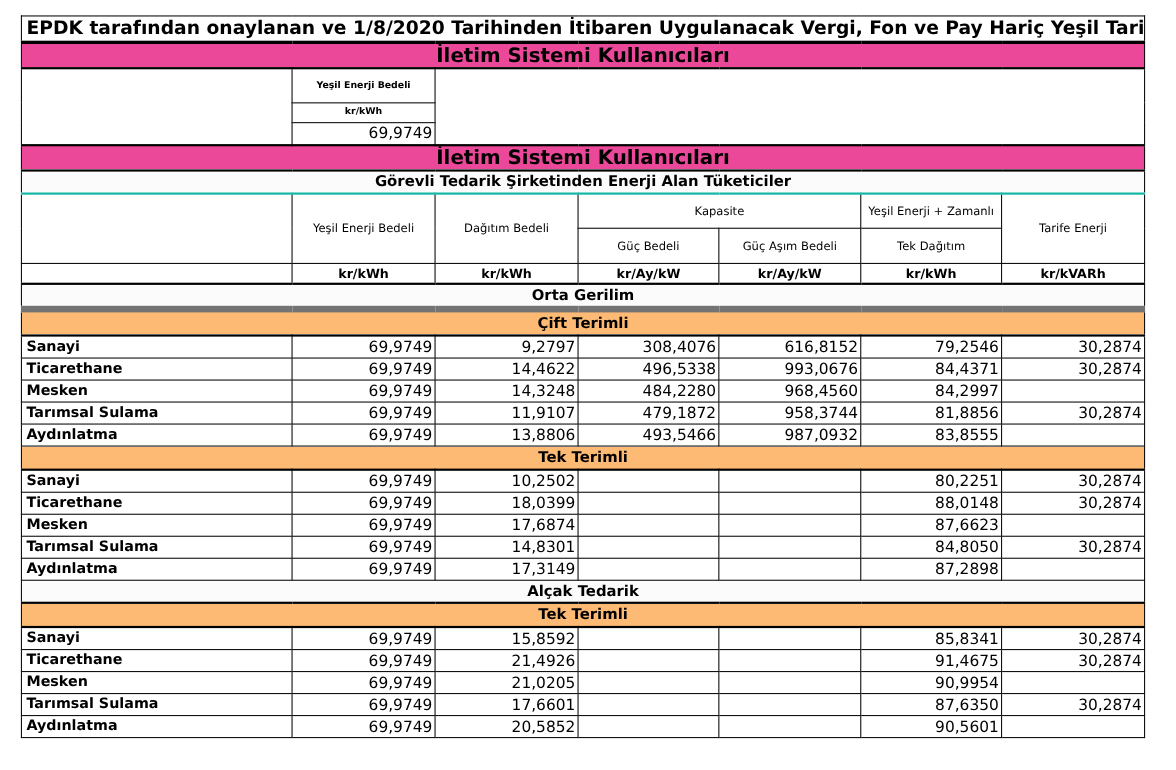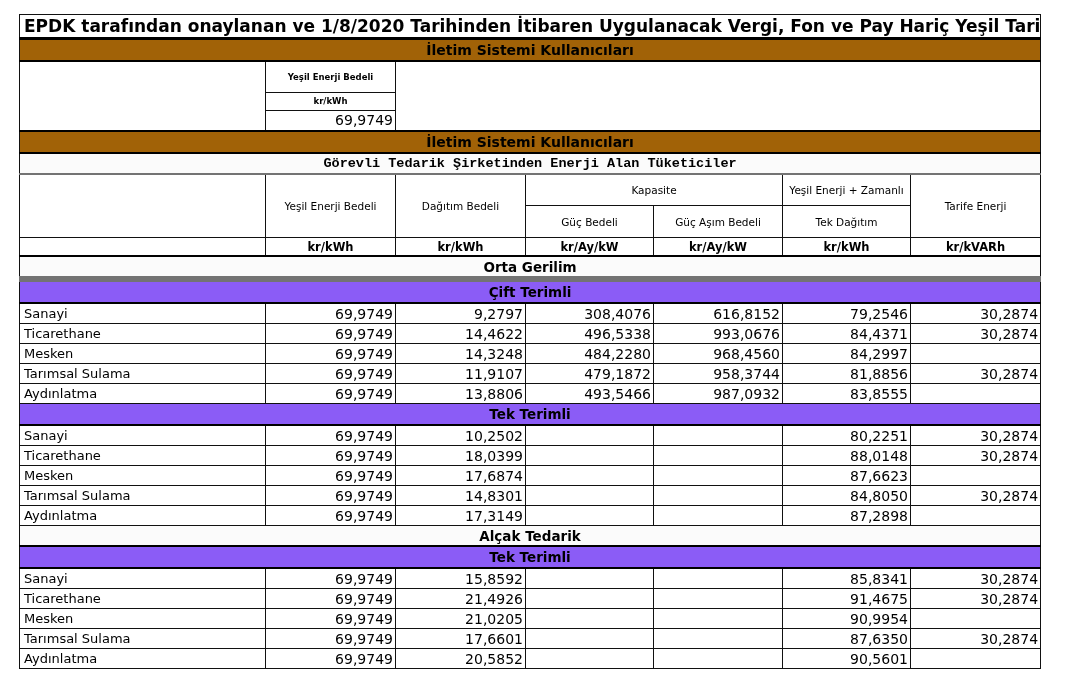--- a/index.html
+++ b/index.html
@@ -2,28 +2,28 @@
 <html><head>
 <meta charset="utf-8">
 <style>
   html, body { margin: 0; padding: 0; background: #ffffff; }
   body { width: 1069px; height: 700px; position: relative; overflow: hidden;
          font-family: "DejaVu Sans", sans-serif; color: #000; }
   table.tariff { position: absolute; left: 19px; top: 14px; width: 1021px;
                  border-collapse: collapse; table-layout: fixed; }
   table.tariff td { border: 1px solid #111; padding: 0 4px; overflow: hidden; white-space: nowrap; }
   .title { font-weight: bold; font-size: 17px; text-align: center; height: 22px; background: #fff; border-bottom: 3px solid #000 !important; }
-  .band-gray { background: #a16207; font-weight: bold; font-size: 14px; text-align: center; height: 20px; border-top: 2px solid #000 !important; border-bottom: 2px solid #000 !important; }
-  .band-light { background: #8b5cf6; font-weight: bold; font-size: 13.5px; text-align: center; height: 20px; border-bottom: 2px solid #000 !important; }
+  .band-gray { background: #ec4899; font-weight: bold; font-size: 18px; text-align: center; height: 20px; border-top: 2px solid #000 !important; border-bottom: 2px solid #000 !important; }
+  .band-light { background: #fdba74; font-weight: bold; font-size: 13.5px; text-align: center; height: 20px; border-bottom: 2px solid #000 !important; }
   .band-white { background: #fbfbfb; font-weight: bold; font-size: 13.5px; text-align: center; height: 19px; }
   .hdr-small { font-weight: bold; font-size: 8.5px; text-align: center; }
   .hdr { font-weight: normal; font-size: 10.5px; text-align: center; white-space: normal !important; line-height: 12px; }
   .unit { font-weight: bold; font-size: 11.5px; text-align: center; height: 17px; }
   .num { font-family: "DejaVu Sans", sans-serif; font-size: 14px; text-align: right; height: 19px; padding-right: 2px !important; }
-  .lbl { font-weight: normal; font-size: 13px; text-align: left; height: 19px; }
+  .lbl { font-weight: bold; font-size: 13px; text-align: left; height: 19px; }
   .blank { background: #fff; }
 </style>
 </head>
 <body>
 
 <table class="tariff">
   <colgroup>
     <col style="width:246px">
       <col style="width:130px">
       <col style="width:130px">
@@ -47,21 +47,21 @@
     <tr style="height:18px">
       <td class="hdr-small">kr/kWh</td>
     </tr>
     <tr style="height:20px">
       <td class="num">69,9749</td>
     </tr>
     <tr>
       <td colspan="7" class="band-gray">İletim Sistemi Kullanıcıları</td>
     </tr>
     <tr>
-      <td colspan="7" class="band-white" style="border-bottom:2px solid #737373;font-family:Liberation Mono, monospace;">Görevli Tedarik Şirketinden Enerji Alan Tüketiciler</td>
+      <td colspan="7" class="band-white" style="border-bottom:2px solid #14b8a6;">Görevli Tedarik Şirketinden Enerji Alan Tüketiciler</td>
     </tr>
     <tr style="height:32px">
       <td rowspan="2" class="blank"></td>
       <td rowspan="2" class="hdr">Yeşil Enerji Bedeli</td>
       <td rowspan="2" class="hdr">Dağıtım Bedeli</td>
       <td colspan="2" class="hdr">Kapasite</td>
       <td class="hdr">Yeşil Enerji + Zamanlı</td>
       <td rowspan="2" class="hdr">Tarife Enerji</td>
     </tr>
     <tr style="height:32px">

